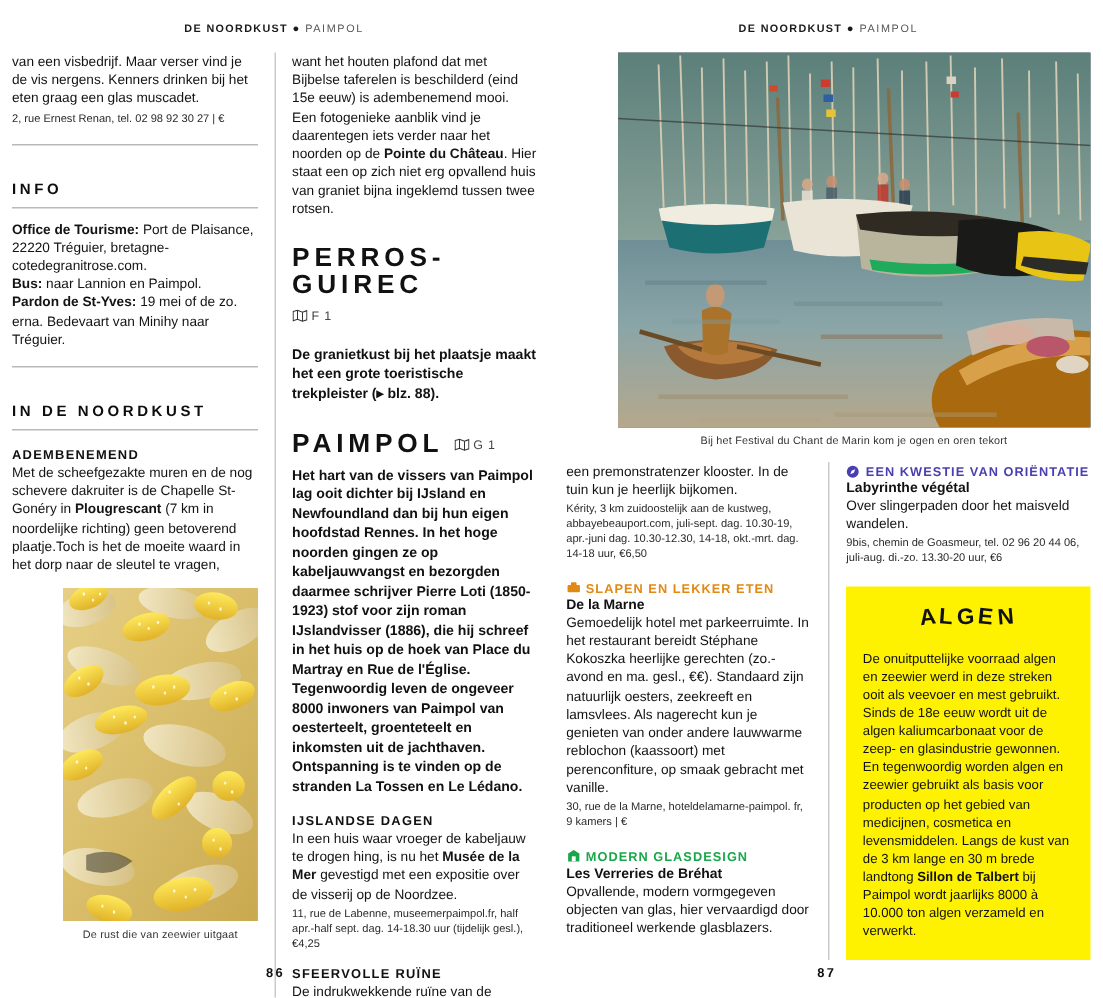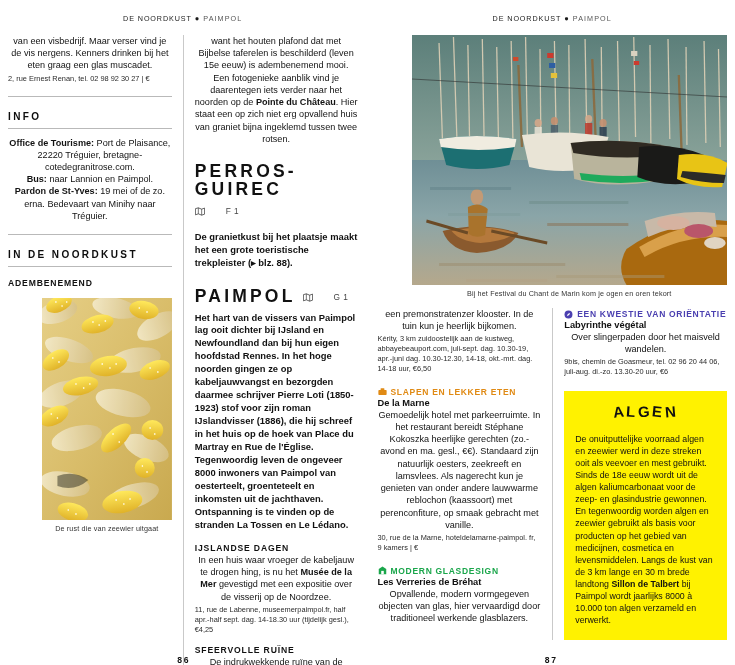--- a/index.html
+++ b/index.html
@@ -18,39 +18,39 @@
   
   .runhead {
     text-align: center;
     padding-top: 14px;
     padding-bottom: 12px;
     font-size: 7.2px;
     letter-spacing: 0.9px;
     color: #1a1a1a;
     white-space: nowrap;
   }
-  .runhead .rh-main { font-weight: normal; }
+  .runhead .rh-main { font-weight: bold; }
   .runhead .rh-pin { margin: 0 3px; font-size: 7.5px; }
   .runhead .rh-sub { color: #555; letter-spacing: 1.1px; }
 
   
   .cols { display: flex; gap: 11px; }
   .col { width: 168px; position: relative; }
   .col.divided { border-left: 1px solid #c9c9c9; padding-left: 11px; width: 179px; }
 
   p, li { font-size: 9.1px; line-height: 1.345; color: #131313; text-align: left; }
-  p.body { margin-bottom: 0; text-align: center; }
+  p.body { margin-bottom: 0; }
   b, strong { font-weight: bold; }
 
   
   .sec-head {
     font-size: 10px;
     font-weight: bold;
     letter-spacing: 2.4px;
-    padding: 14px 0 6px 0;
+    padding: 24px 0 6px 0;
     border-top: 1px solid #b9b9b9;
     border-bottom: 1px solid #b9b9b9;
     margin-top: 12px;
     margin-bottom: 8px;
     color: #0d0d0d;
   }
 
   
   .place-head {
     font-size: 17.5px;
@@ -65,21 +65,21 @@
     flex-wrap: wrap;
   }
   .place-head.inline-ref { gap: 7px; }
   .maptag {
     font-size: 8.3px;
     font-weight: normal;
     letter-spacing: 0.6px;
     color: #333;
     display: inline-flex;
     align-items: center;
-    gap: 21px;
+    gap: 3px;
     white-space: nowrap;
   }
   .maptag .mref { color: #444; letter-spacing: 0.5px; }
   .maptag.standalone { margin: 3px 0 9px 0; }
   .lead {
     font-size: 9.4px;
     font-weight: bold;
     line-height: 1.38;
     color: #111;
     margin-top: 6px;
@@ -160,21 +160,21 @@
   .yellowbox .yb-title span { display: inline-block; }
   .yellowbox p {
     font-size: 8.8px;
     line-height: 1.37;
     color: #111;
   }
 
   
   .folio {
     position: absolute;
-    bottom: 0;
+    bottom: 12px;
     font-size: 8.6px;
     font-weight: bold;
     letter-spacing: 1.6px;
     color: #111;
   }
   .folio.l { left: 50%; transform: translateX(-50%); }
   .folio.r { left: 50%; transform: translateX(-50%); }
 </style>
 </head>
 <body>
@@ -194,20 +194,21 @@
         <p class="fine">2, rue Ernest Renan, tel. 02 98 92 30 27 | €</p>
 
         <div class="sec-head">INFO</div>
         <p class="body"><b>Office de Tourisme:</b><span> Port de Plaisance, 22220 Tréguier, bretagne-cotedegranitrose.com.</span></p>
         <p class="body"><b>Bus:</b><span> naar Lannion en Paimpol.</span></p>
 
         <p class="body"><b>Pardon de St-Yves:</b><span> 19 mei of de zo. erna. Bedevaart van Minihy naar Tréguier.</span></p>
 
         <div class="sec-head">IN DE NOORDKUST</div>
         <div class="subhead">ADEMBENEMEND</div>
+        <p class="body"><span>Met de scheefgezakte muren en de nog schevere dakruiter is de Chapelle St-Gonéry in </span><b>Plougrescant</b><span> (7 km in noordelijke richting) geen betoverend plaatje.Toch is het de moeite waard in het dorp naar de sleutel te vragen,</span></p>
 
         <div class="figure">
           <div class="photo photo-seaweed">
             <svg width="100%" height="100%" viewBox="0 0 168 222" preserveAspectRatio="none">
               <defs>
                 <linearGradient id="swbg" x1="0" y1="0" x2="1" y2="1">
                   <stop offset="0%" stop-color="#e6cf86"></stop>
                   <stop offset="50%" stop-color="#d9bd6a"></stop>
                   <stop offset="100%" stop-color="#c9a94f"></stop>
                 </linearGradient>
@@ -283,21 +284,21 @@
                   <circle cx="44" cy="216" r="1.1"></circle>
               </g>
               <path d="M20 178 q22 -6 40 4 q-18 12 -40 6 z" fill="#3d3a2a" opacity="0.55"></path>
             </svg>
           </div>
           <div class="caption">De rust die van zeewier uitgaat</div>
         </div>
       </div>
 
       <div class="col divided">
-        <p class="body"><span>want het houten plafond dat met Bijbelse taferelen is beschilderd (leven 15e eeuw) is adembenemend mooi. Een fotogenieke aanblik vind je daarentegen iets verder naar het noorden op de </span><b>Pointe du Château</b><span>. Hier staat een op zich niet erg opvallend huis van graniet bijna ingeklemd tussen twee rotsen.</span></p>
+        <p class="body"><span>want het houten plafond dat met Bijbelse taferelen is beschilderd (eind 15e eeuw) is adembenemend mooi. Een fotogenieke aanblik vind je daarentegen iets verder naar het noorden op de </span><b>Pointe du Château</b><span>. Hier staat een op zich niet erg opvallend huis van graniet bijna ingeklemd tussen twee rotsen.</span></p>
 
         <div class="place-head">PERROS-GUIREC</div>
         <div class="maptag standalone">
           <svg width="10" height="9" viewBox="0 0 12 10">
             <path d="M0.5 1.6 L4 0.6 L8 2.2 L11.5 0.9 L11.5 8.2 L8 9.4 L4 7.8 L0.5 9 Z" fill="none" stroke="#333" stroke-width="0.9"></path>
             <path d="M4 0.6 L4 7.8 M8 2.2 L8 9.4" stroke="#333" stroke-width="0.8"></path>
           </svg>
           <span class="mref">F 1</span>
         </div>
         <p class="lead">De granietkust bij het plaatsje maakt het een grote toeristische trekpleister (▸ blz. 88).</p>

